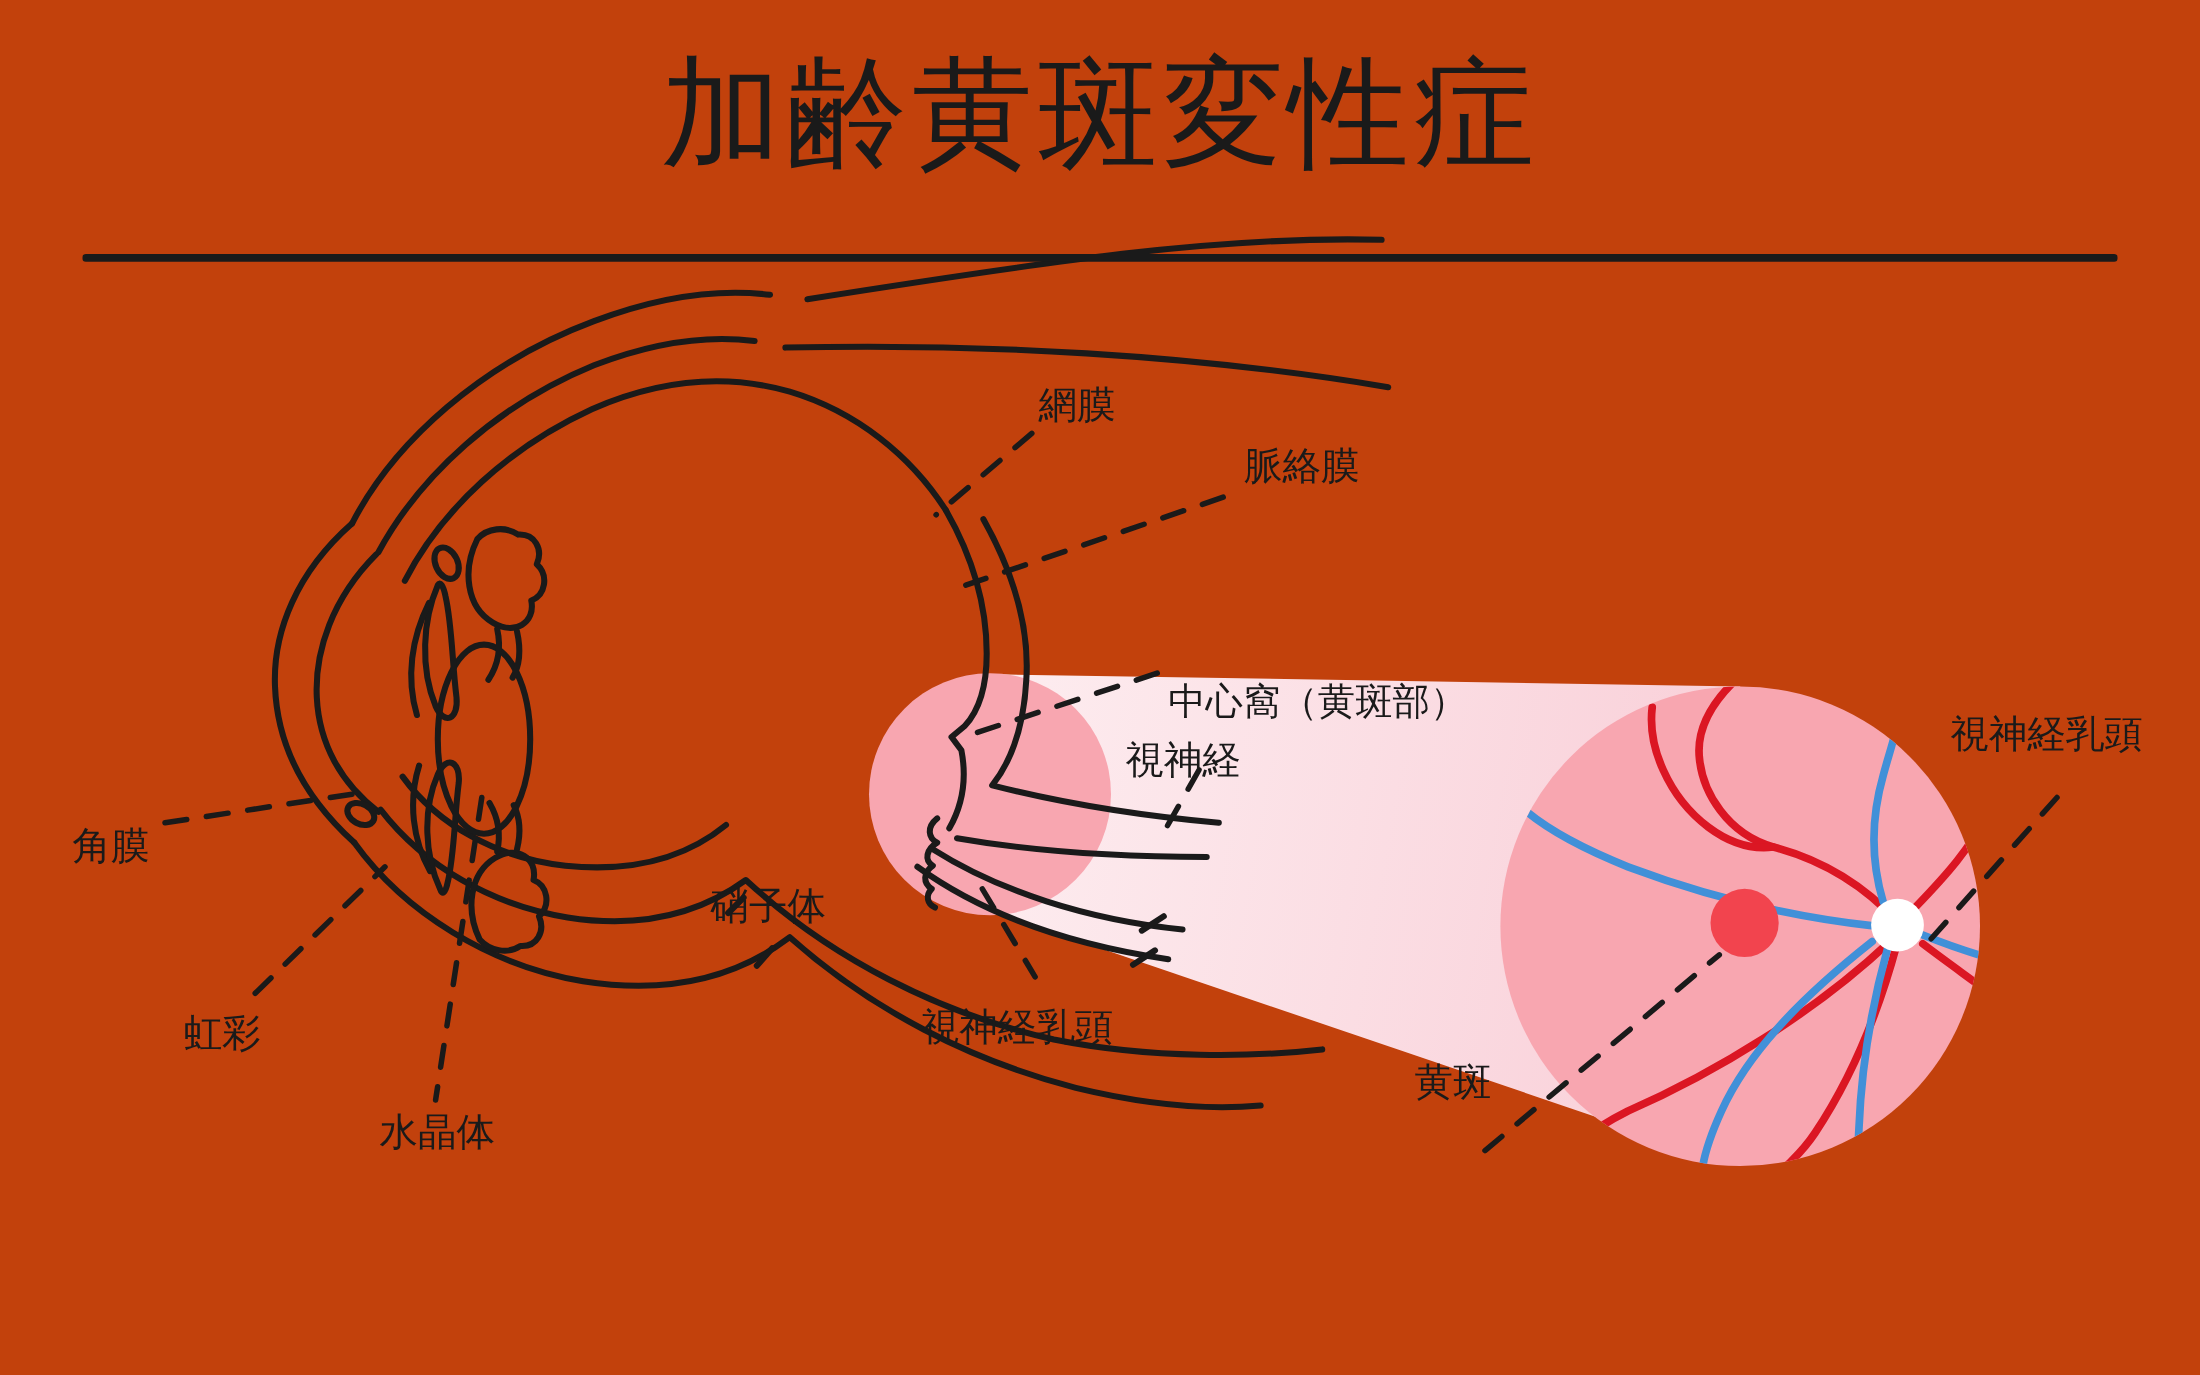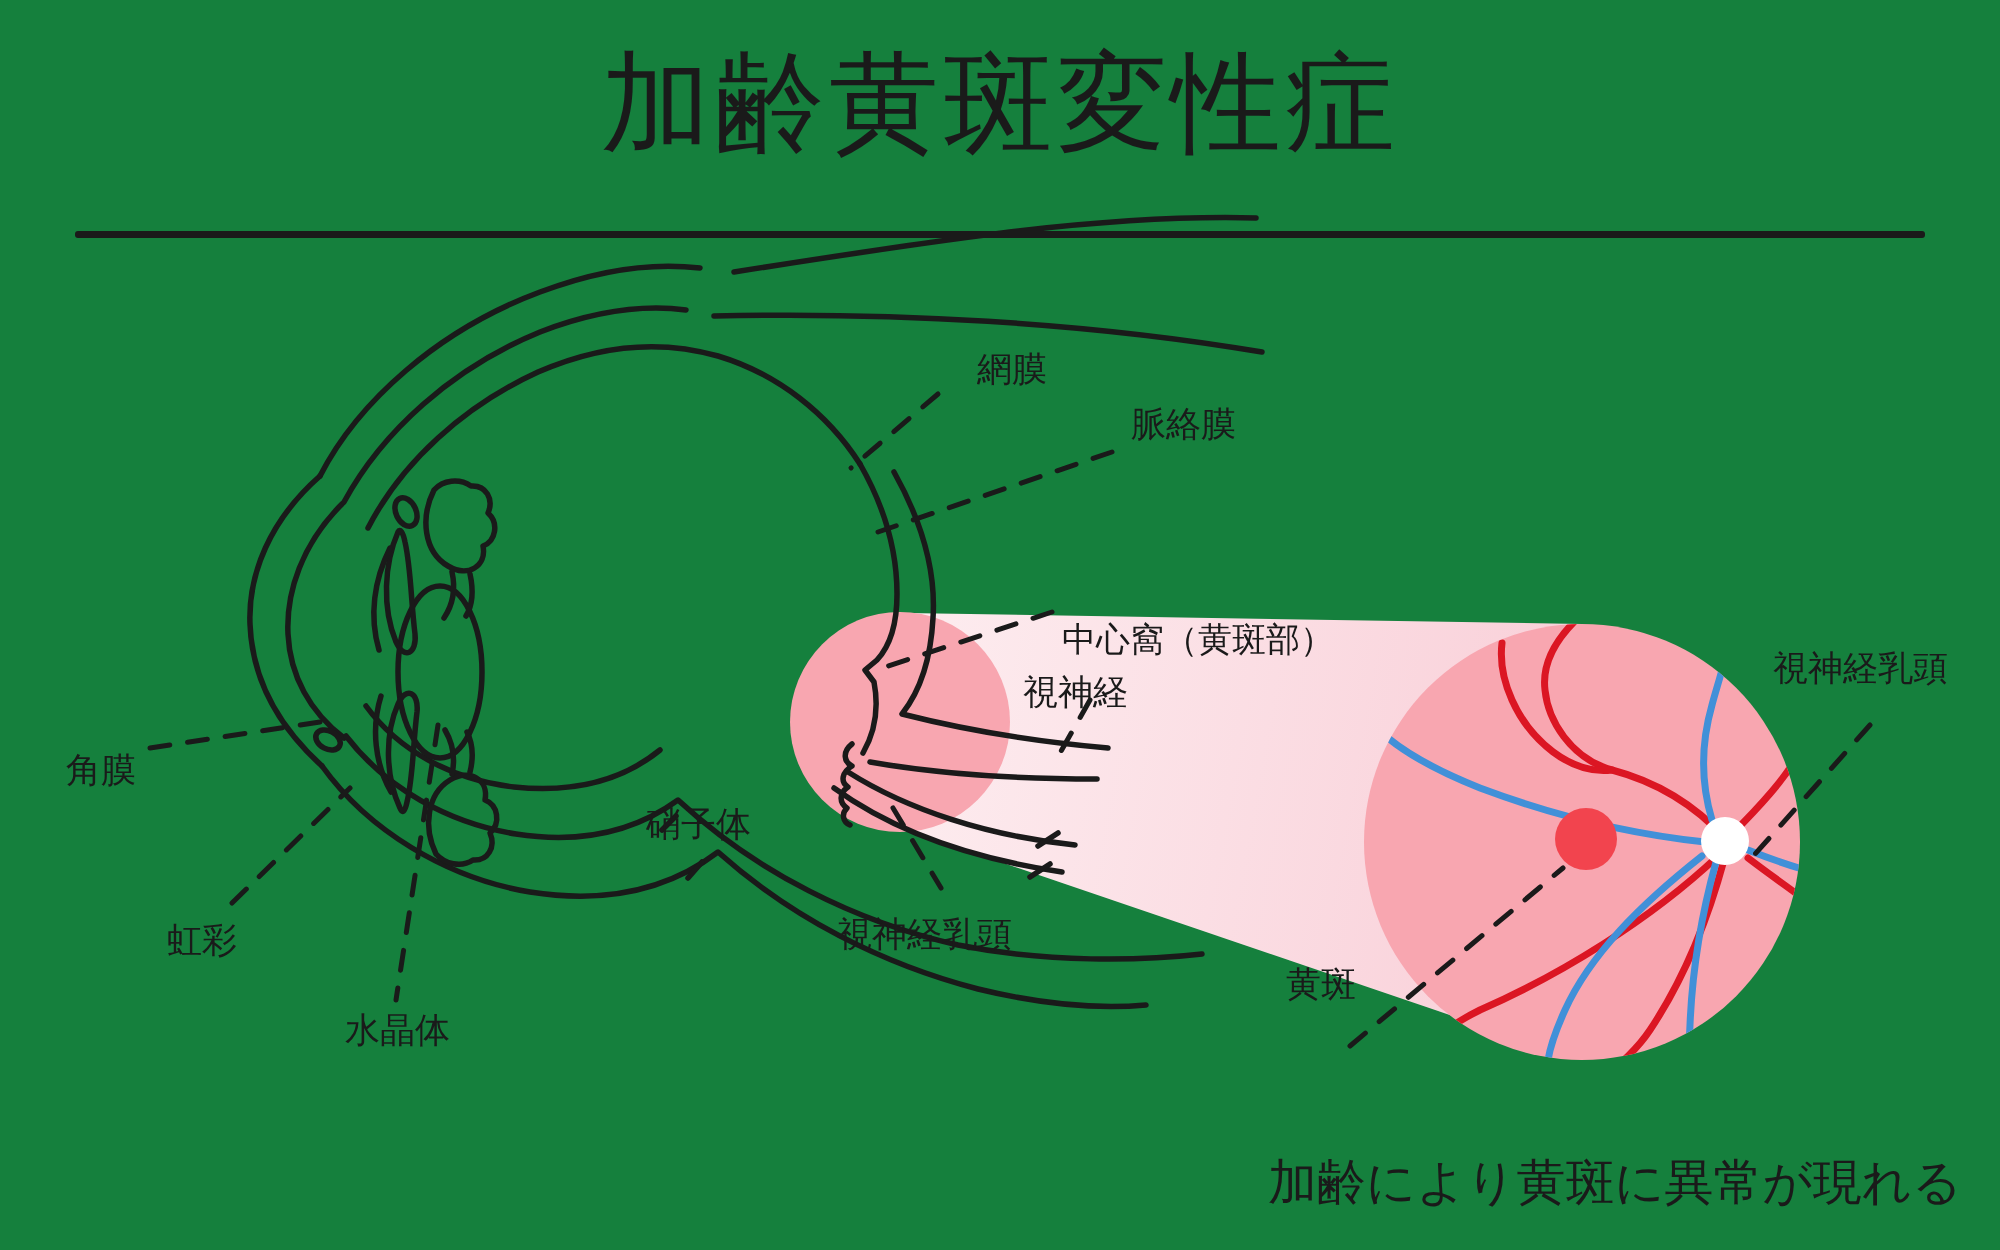--- a/index.html
+++ b/index.html
@@ -1,39 +1,39 @@
 <!DOCTYPE html>
 <html lang="ja"><head>
 <meta charset="utf-8">
 <style>
   html,body{margin:0;padding:0;background:#ffffff;}
   #stage{
     position:relative;
     width:2000px;height:1250px;
-    background:#15803d;
-    font-family:Liberation Sans, sans-serif;
+    background:#c2410c;
+    font-family:Liberation Serif, serif;
     color:#1a1a1a;
     overflow:hidden;
   }
   #art{position:absolute;left:0;top:0;width:2000px;height:1250px;}
   .page-title{
     position:absolute;left:0;top:30px;width:2000px;
     text-align:center;
     font-size:110px;font-weight:500;letter-spacing:4px;
     color:#1a1a1a;white-space:nowrap;
   }
   .divider{
     position:absolute;left:75px;top:231px;width:1850px;height:7px;
     background:#1a1a1a;border-radius:3px;
   }
   .lbl{
     position:absolute;font-size:35px;font-weight:500;color:#1a1a1a;
     white-space:nowrap;line-height:1;
   }
-  .lbl-retina{left:944px;top:351px;margin-left:33px;}
+  .lbl-retina{left:944px;top:351px;}
   .lbl-choroid{left:1131px;top:406px;}
   .lbl-fovea{left:1062px;top:598px;font-size:34px;margin-top:24px;}
   .lbl-optic-nerve{left:1023px;top:674px;}
   .lbl-cornea{left:66px;top:752px;}
   .lbl-iris{left:167px;top:922px;text-align:center;}
   .lbl-lens{left:345px;top:1012px;}
   .lbl-vitreous{left:646px;top:806px;}
   .lbl-disc-left{left:837px;top:916px;}
   .lbl-disc-right{left:1773px;top:650px;}
   .lbl-macula{left:1286px;top:966px;}
@@ -154,14 +154,13 @@
   <span class="lbl lbl-fovea">中心窩（黄斑部）</span>
   <span class="lbl lbl-optic-nerve">視神経</span>
   <span class="lbl lbl-cornea">角膜</span>
   <span class="lbl lbl-iris">虹彩</span>
   <span class="lbl lbl-lens">水晶体</span>
   <span class="lbl lbl-vitreous">硝子体</span>
   <span class="lbl lbl-disc-left">視神経乳頭</span>
   <span class="lbl lbl-disc-right">視神経乳頭</span>
   <span class="lbl lbl-macula">黄斑</span>
 
-  <div class="caption">加齢により黄斑に異常が現れる</div>
 </div>
 
 </body></html>

